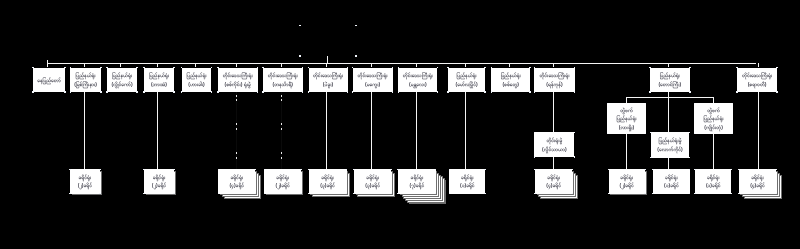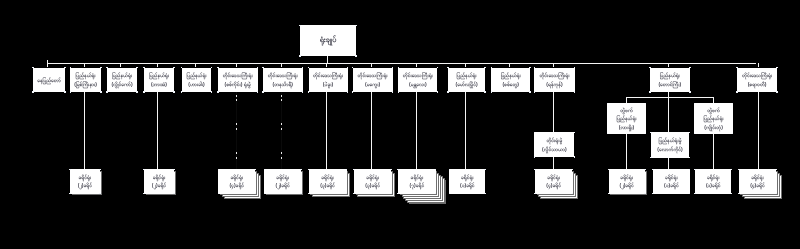--- a/index.html
+++ b/index.html
@@ -13,23 +13,20 @@
   .conn{position:absolute;background:#f4f4f4;}
   .conn.dash{width:1px;background:repeating-linear-gradient(to bottom,#0a0a0a 0px,#0a0a0a 2.5px,#e6e6e6 2.5px,#e6e6e6 4.6px,#0a0a0a 4.6px,#0a0a0a 7.3px,#e6e6e6 7.3px,#e6e6e6 9.3px,#0a0a0a 9.3px,#0a0a0a 28.6px);}
   .stacklayer{position:absolute;background:#ffffff;box-sizing:border-box;
               border:0.75px solid #6f6f6f;}
   .handle{position:absolute;background:#f0f4fa;width:1.5px;height:1.5px;}
 </style>
 </head>
 <body>
 
 <div id="stage">
-    <div class="node" style="left: 300px; top: 25.2px; width: 56px; height: 30.8px; font-size: 7.4px;">
-      <span class="ln">ရုံးချုပ်</span>
-    </div>
     <div class="handle" style="left: 299.3px; top: 24.5px;"></div>
     <div class="handle" style="left: 355.2px; top: 24.5px;"></div>
     <div class="handle" style="left: 299.3px; top: 55.2px;"></div>
     <div class="handle" style="left: 355.2px; top: 55.2px;"></div>
     <div class="conn" style="left: 327px; top: 56px; height: 8.2px; width: 1px;"></div>
     <div class="conn" style="left: 47.8px; top: 63.2px; width: 708.2px; height: 1px;"></div>
     <div class="conn" style="left: 46.6px; top: 59.9px; height: 7.6px; width: 1px;"></div>
     <div class="node" style="left: 33px; top: 67.5px; width: 32px; height: 24.5px; font-size: 5px;">
       <span class="ln">နေပြည်တော်</span>
     </div>

